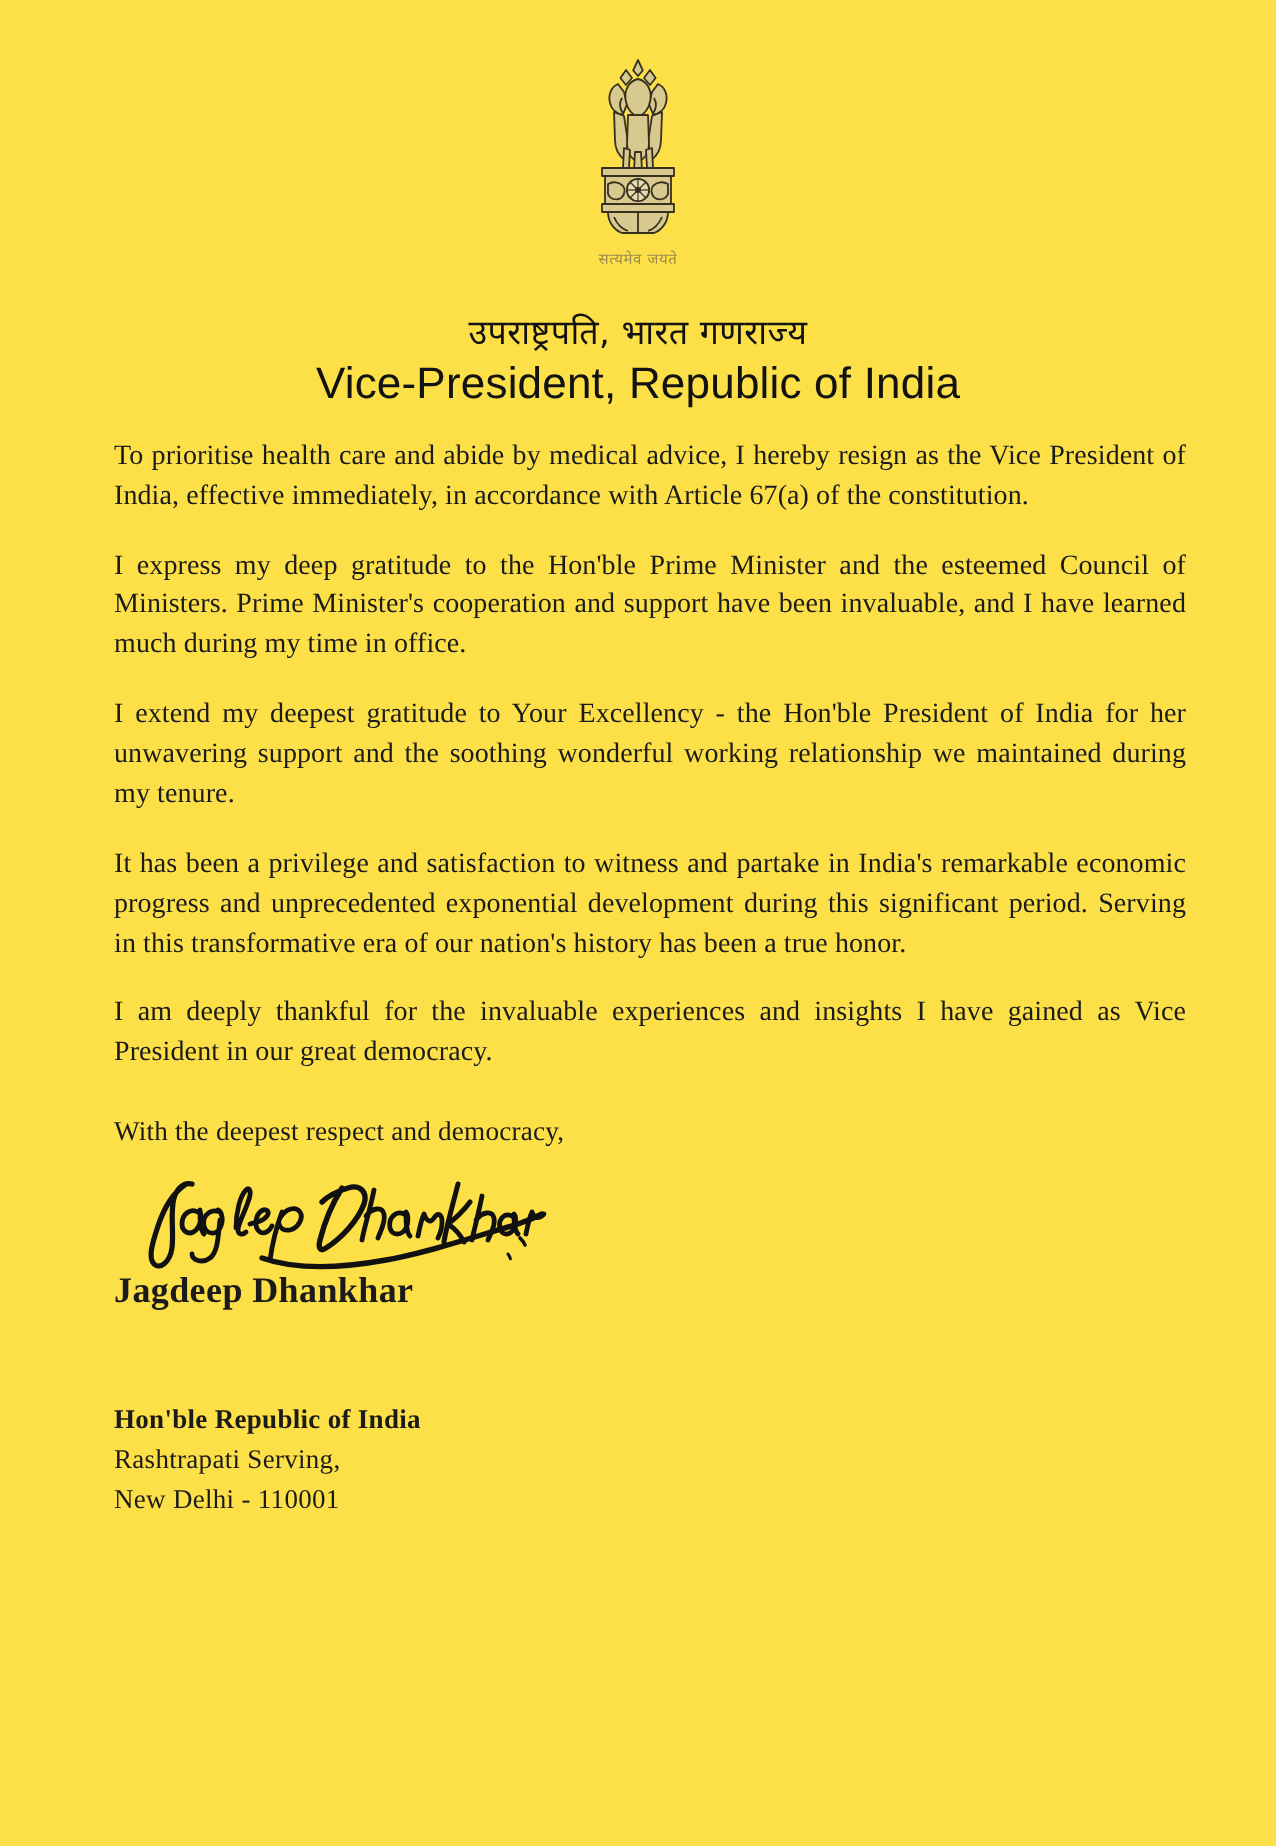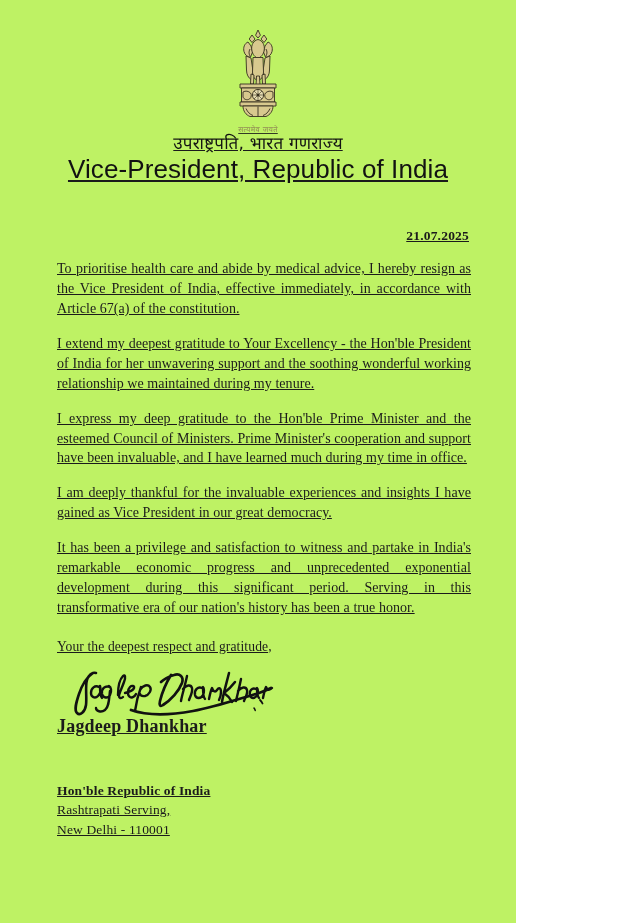--- a/index.html
+++ b/index.html
@@ -11,26 +11,25 @@
     width: 640px;
     height: 923px;
     background: #ffffff;
     font-family: "Liberation Serif", "DejaVu Serif", serif;
     color: #1b1b1b;
     overflow: hidden;
   }
 
   .page {
     position: relative;
-    width: 516px;
+    width: 638px;
     height: 923px;
-    background: #bef264;
+    background: #fde047;
     box-sizing: border-box;
     padding: 0;
-    text-decoration: underline;
   }
 
   
   .letterhead {
     text-align: center;
     padding-top: 26px;
   }
 
   .emblem {
     display: block;
@@ -43,34 +42,34 @@
     display: block;
     margin: -6px auto 0 auto;
     font-family: "DejaVu Sans", sans-serif;
     font-size: 7.5px;
     letter-spacing: 0.3px;
     color: #8a7b52;
     opacity: 0.85;
   }
 
   .title-hindi {
-    margin: 0 0 0 0;
+    margin: 24px 0 0 0;
     font-family: "DejaVu Sans", sans-serif;
     font-size: 17px;
     font-weight: 400;
     color: #121212;
     letter-spacing: 0.2px;
     line-height: 1.15;
     text-align: center;
   }
 
   .title-english {
     margin: 1px 0 0 0;
     font-family: "Liberation Sans", "DejaVu Sans", sans-serif;
-    font-size: 26px;
+    font-size: 22px;
     font-weight: 400;
     color: #121212;
     letter-spacing: 0.1px;
     line-height: 1.15;
   }
 
   
   .content {
     padding: 0 45px 0 57px;
   }
@@ -199,30 +198,29 @@
     </svg>
 
     <span class="emblem-motto">सत्यमेव जयते</span>
 
     <h1 class="title-hindi">उपराष्ट्रपति, भारत गणराज्य</h1>
     <h2 class="title-english">Vice-President, Republic of India</h2>
   </div>
 
   <div class="content">
 
-    <p class="date-line">21.07.2025</p>
 
 
     <p class="para">To prioritise health care and abide by medical advice, I hereby resign as the Vice President of India, effective immediately, in accordance with Article 67(a) of the constitution.</p>
+    <p class="para">I express my deep gratitude to the Hon'ble Prime Minister and the esteemed Council of Ministers. Prime Minister's cooperation and support have been invaluable, and I have learned much during my time in office.</p>
     <p class="para">I extend my deepest gratitude to Your Excellency - the Hon'ble President of India for her unwavering support and the soothing wonderful working relationship we maintained during my tenure.</p>
-    <p class="para">I express my deep gratitude to the Hon'ble Prime Minister and the esteemed Council of Ministers. Prime Minister's cooperation and support have been invaluable, and I have learned much during my time in office.</p>
+    <p class="para">It has been a privilege and satisfaction to witness and partake in India's remarkable economic progress and unprecedented exponential development during this significant period. Serving in this transformative era of our nation's history has been a true honor.</p>
     <p class="para">I am deeply thankful for the invaluable experiences and insights I have gained as Vice President in our great democracy.</p>
-    <p class="para">It has been a privilege and satisfaction to witness and partake in India's remarkable economic progress and unprecedented exponential development during this significant period. Serving in this transformative era of our nation's history has been a true honor.</p>
-
-    <p class="closing">Your the deepest respect and gratitude,</p>
+
+    <p class="closing">With the deepest respect and democracy,</p>
 
     <div class="signature-block">
       <svg class="signature-mark" viewBox="0 0 215 52" aria-hidden="true">
         <g fill="none" stroke="#111111" stroke-linecap="round" stroke-linejoin="round">
 
           <path d="M30 6 C24 10 19 18 16 27 C13 36 11 43 14 46 C17 49 22 45 23 38 C24 30 22 20 24 13 C25.5 8 29 5 33 6" stroke-width="2.6"></path>
 
           <path d="M36 20 C32 18 28 21 28 26 C28 30 32 32 35 29 C37.5 26.5 38 22 37 19 C37 24 37 29 39 31" stroke-width="2.4"></path>
 
           <path d="M47 20 C42 18 38 22 39 27 C40 31 45 32 47 28 C49 24 48 20 46 19 M47 24 C46 32 46 40 42 43 C38 46 33 44 33 41" stroke-width="2.4"></path>

